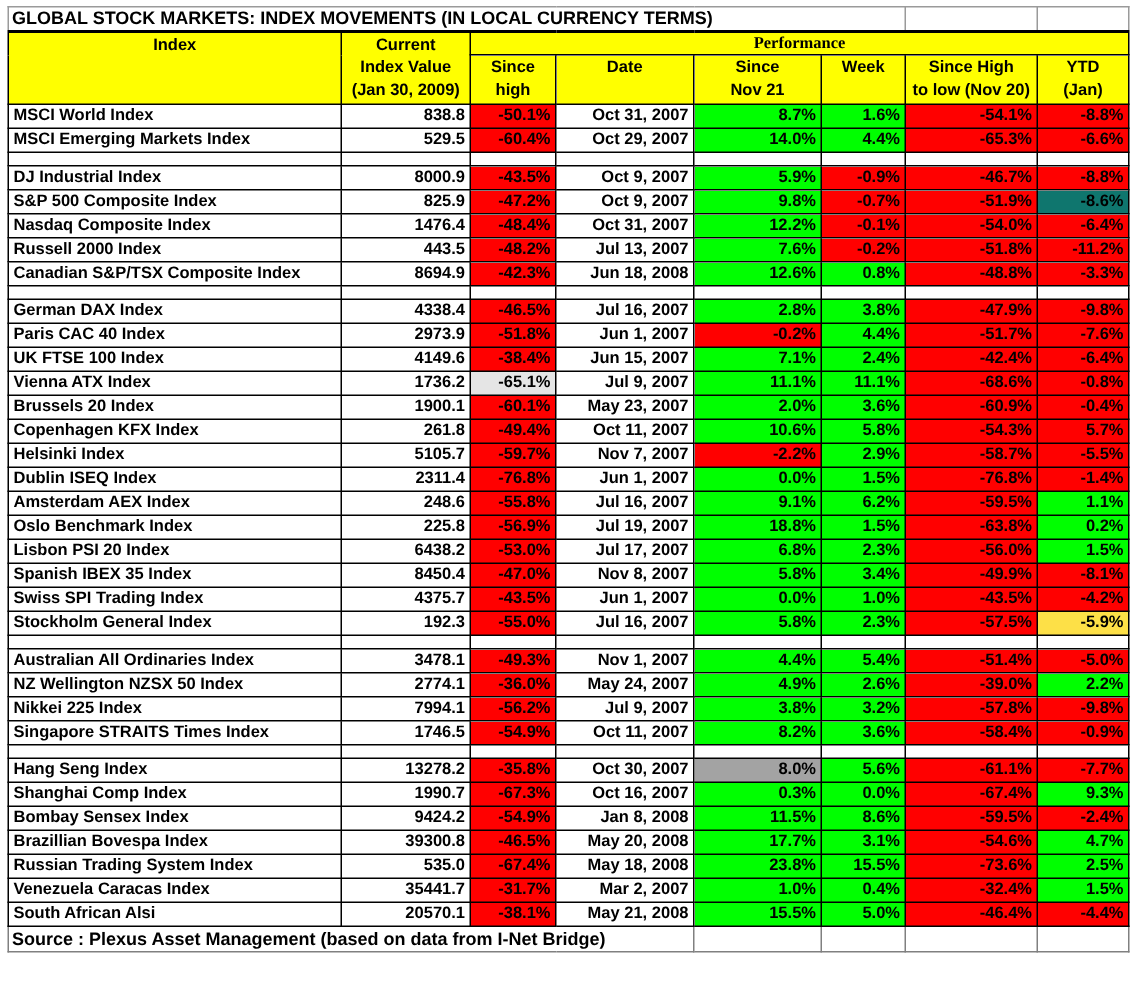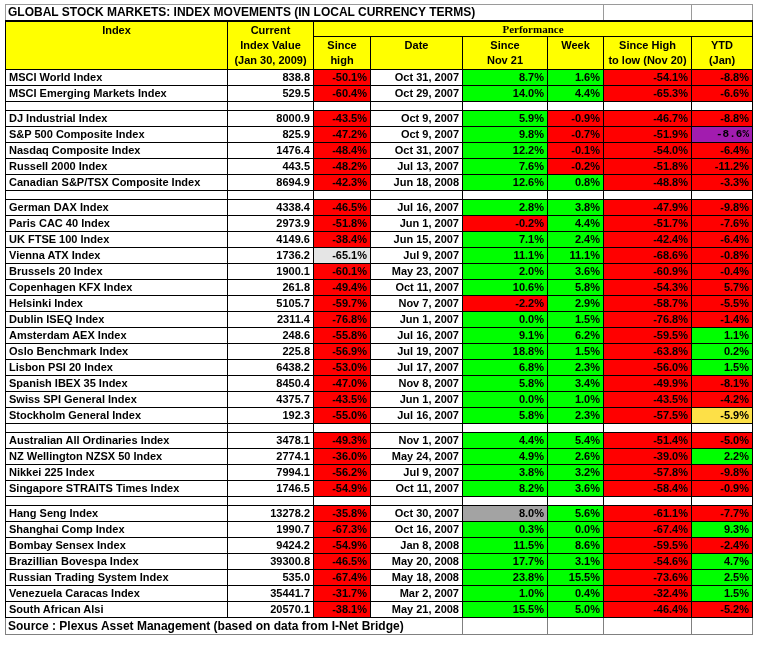--- a/index.html
+++ b/index.html
@@ -130,21 +130,21 @@
           <td class="num" style="background-color: rgb(255, 0, 0);">-8.8%</td>
         </tr>
         <tr>
           <td class="name">S&amp;P 500 Composite Index</td>
           <td class="num">825.9</td>
           <td class="num" style="background-color: rgb(255, 0, 0);">-47.2%</td>
           <td class="num">Oct 9, 2007</td>
           <td class="num" style="background-color: rgb(0, 255, 0);">9.8%</td>
           <td class="num" style="background-color: rgb(255, 0, 0);">-0.7%</td>
           <td class="num" style="background-color: rgb(255, 0, 0);">-51.9%</td>
-          <td class="num" style="background-color: #a21caf; font-family: Liberation Mono, monospace;">-8.6%</td>
+          <td class="num" style="background-color: #0f766e;">-8.6%</td>
         </tr>
         <tr>
           <td class="name">Nasdaq Composite Index</td>
           <td class="num">1476.4</td>
           <td class="num" style="background-color: rgb(255, 0, 0);">-48.4%</td>
           <td class="num">Oct 31, 2007</td>
           <td class="num" style="background-color: rgb(0, 255, 0);">12.2%</td>
           <td class="num" style="background-color: rgb(255, 0, 0);">-0.1%</td>
           <td class="num" style="background-color: rgb(255, 0, 0);">-54.0%</td>
           <td class="num" style="background-color: rgb(255, 0, 0);">-6.4%</td>
@@ -293,21 +293,21 @@
           <td class="name">Spanish IBEX 35 Index</td>
           <td class="num">8450.4</td>
           <td class="num" style="background-color: rgb(255, 0, 0);">-47.0%</td>
           <td class="num">Nov 8, 2007</td>
           <td class="num" style="background-color: rgb(0, 255, 0);">5.8%</td>
           <td class="num" style="background-color: rgb(0, 255, 0);">3.4%</td>
           <td class="num" style="background-color: rgb(255, 0, 0);">-49.9%</td>
           <td class="num" style="background-color: rgb(255, 0, 0);">-8.1%</td>
         </tr>
         <tr>
-          <td class="name">Swiss SPI General Index</td>
+          <td class="name">Swiss SPI Trading Index</td>
           <td class="num">4375.7</td>
           <td class="num" style="background-color: rgb(255, 0, 0);">-43.5%</td>
           <td class="num">Jun 1, 2007</td>
           <td class="num" style="background-color: rgb(0, 255, 0);">0.0%</td>
           <td class="num" style="background-color: rgb(0, 255, 0);">1.0%</td>
           <td class="num" style="background-color: rgb(255, 0, 0);">-43.5%</td>
           <td class="num" style="background-color: rgb(255, 0, 0);">-4.2%</td>
         </tr>
         <tr>
           <td class="name">Stockholm General Index</td>
@@ -440,21 +440,21 @@
           <td class="num" style="background-color: rgb(0, 255, 0);">1.5%</td>
         </tr>
         <tr>
           <td class="name">South African Alsi</td>
           <td class="num">20570.1</td>
           <td class="num" style="background-color: rgb(255, 0, 0);">-38.1%</td>
           <td class="num">May 21, 2008</td>
           <td class="num" style="background-color: rgb(0, 255, 0);">15.5%</td>
           <td class="num" style="background-color: rgb(0, 255, 0);">5.0%</td>
           <td class="num" style="background-color: rgb(255, 0, 0);">-46.4%</td>
-          <td class="num" style="background-color: rgb(255, 0, 0);">-5.2%</td>
+          <td class="num" style="background-color: rgb(255, 0, 0);">-4.4%</td>
         </tr>
       </tbody>
     <tfoot>
       <tr class="source-row">
         <td colspan="4">Source : Plexus Asset Management (based on data from I-Net Bridge)</td>
         <td></td>
         <td></td>
         <td></td>
         <td></td>
       </tr>

